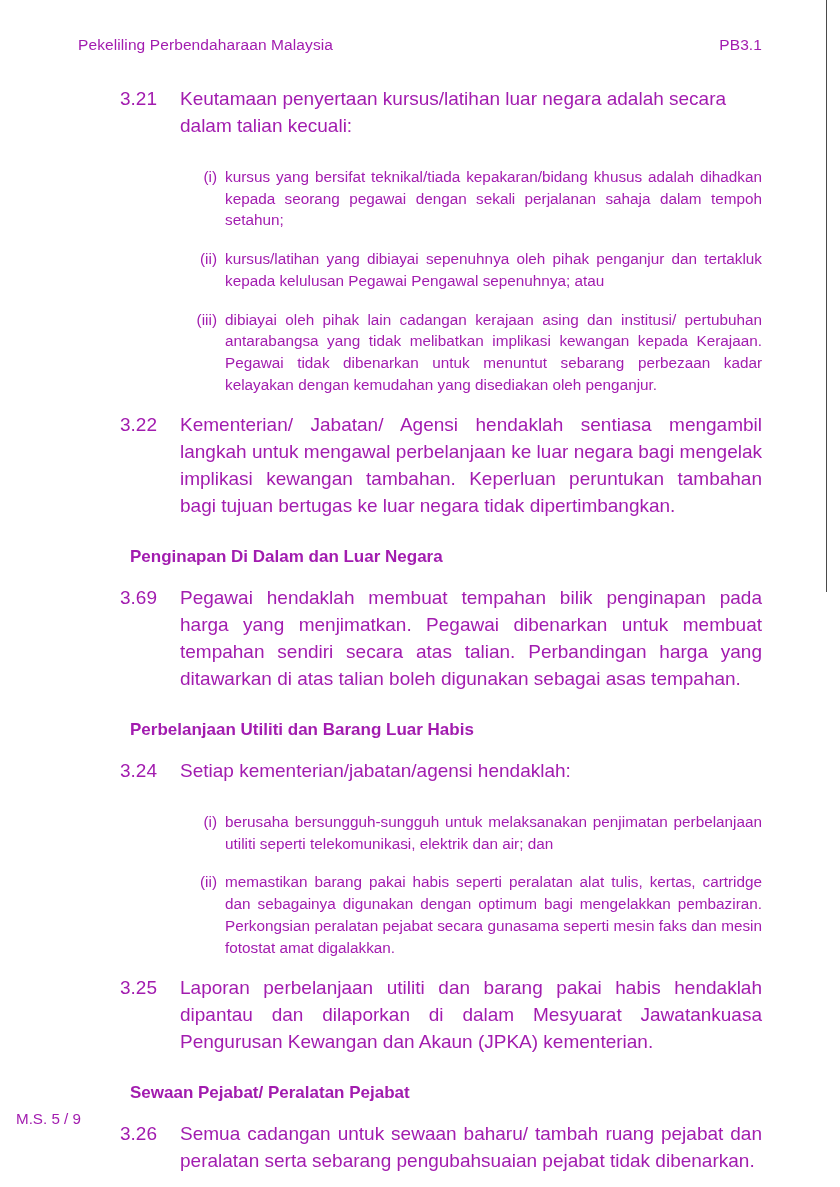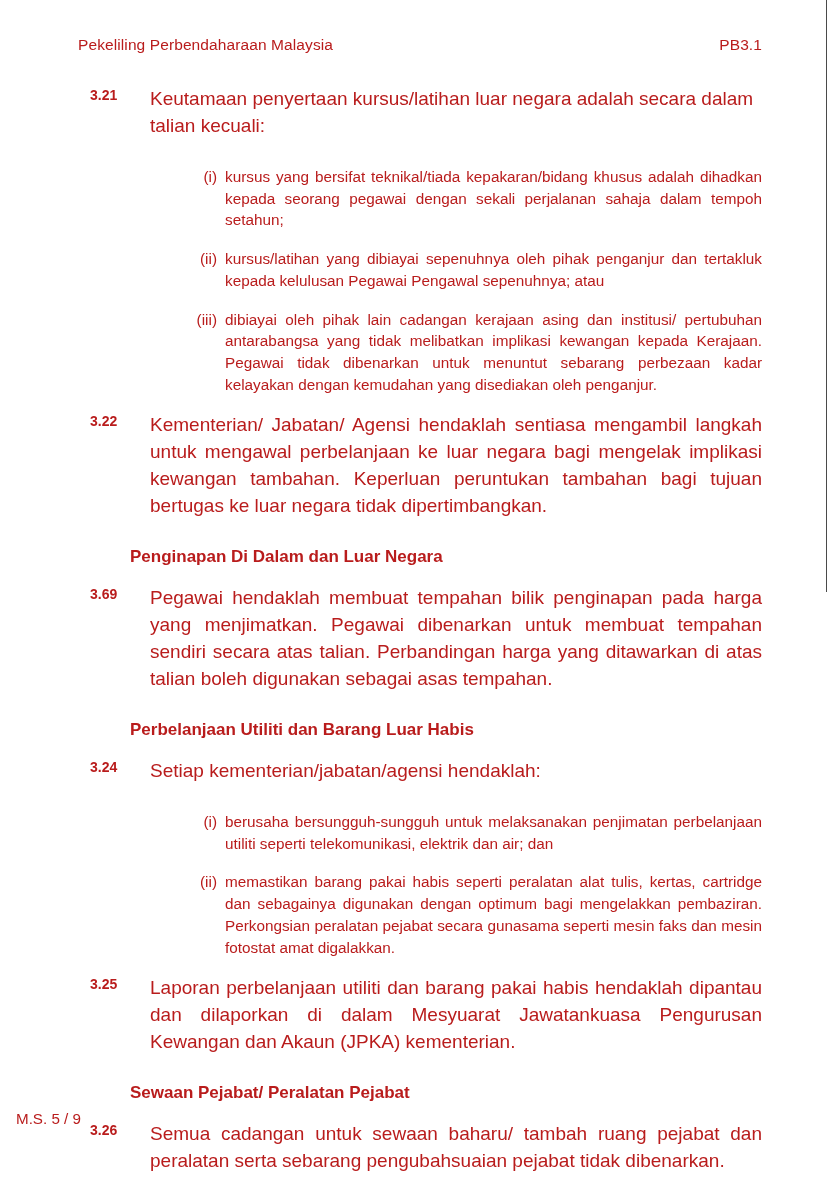--- a/index.html
+++ b/index.html
@@ -7,21 +7,21 @@
     padding: 0;
     background: #ffffff;
   }
   .page {
     position: relative;
     width: 840px;
     height: 1187px;
     background: #ffffff;
     overflow: hidden;
     font-family: "Liberation Sans", "DejaVu Sans", sans-serif;
-    color: #b91c1c;
+    color: #a21caf;
     box-sizing: border-box;
   }
 
   
   .edge-artifact {
     position: absolute;
     top: 0;
     left: 826px;
     width: 1px;
     height: 592px;
@@ -54,25 +54,24 @@
   }
 
   
   .clause {
     display: flex;
     margin-bottom: 19px;
   }
   .clause-num {
     flex: 0 0 60px;
     width: 60px;
-    margin-left: 90px;
-    font-size: 14px;
+    margin-left: 120px;
+    font-size: 19px;
     line-height: 1.42;
     white-space: nowrap;
-    font-weight: bold;
   }
   .clause-body {
     flex: 1 1 auto;
     font-size: 19px;
     line-height: 1.42;
     text-align: justify;
     text-justify: inter-word;
     hyphens: none;
   }
   .clause-body.ragged { text-align: left; }

